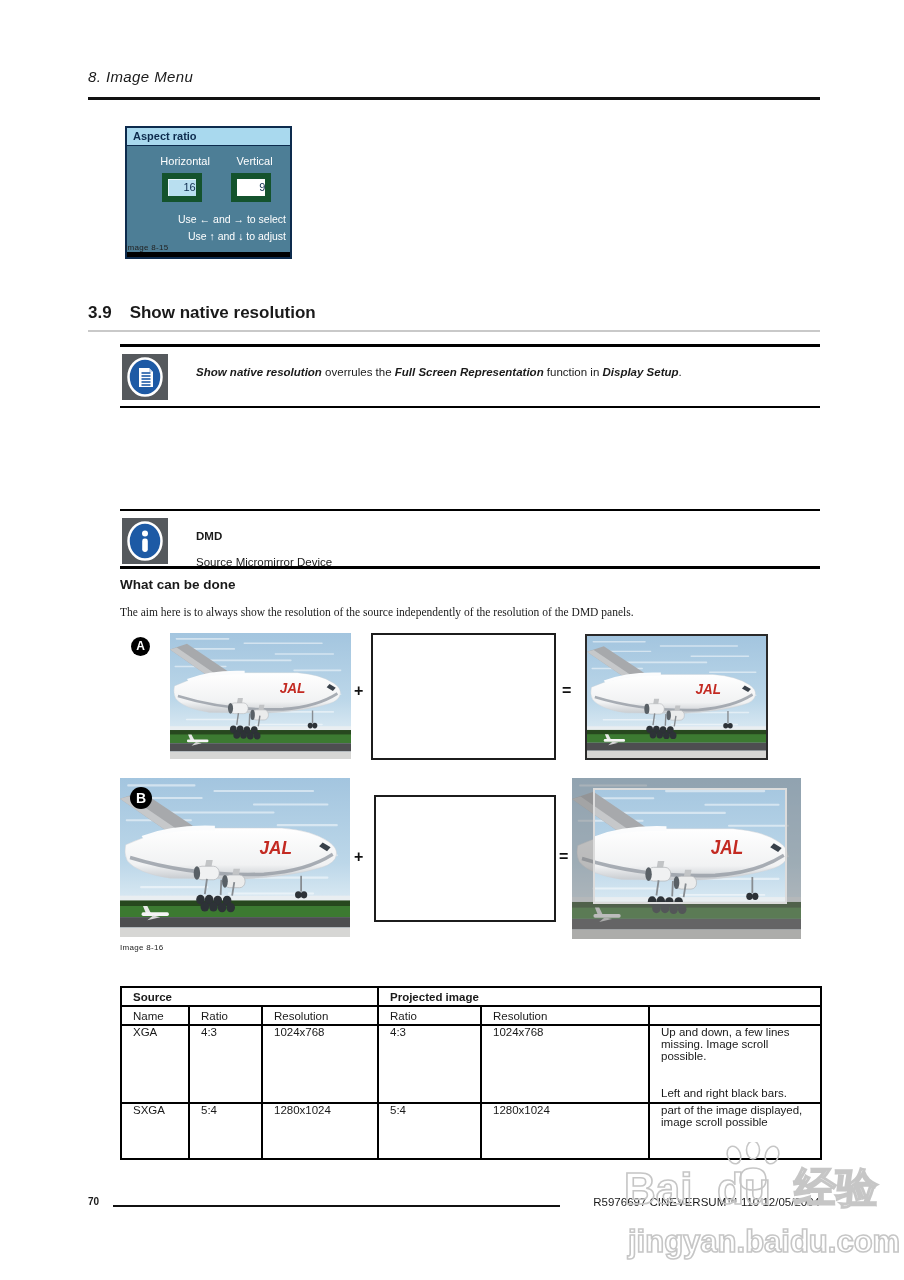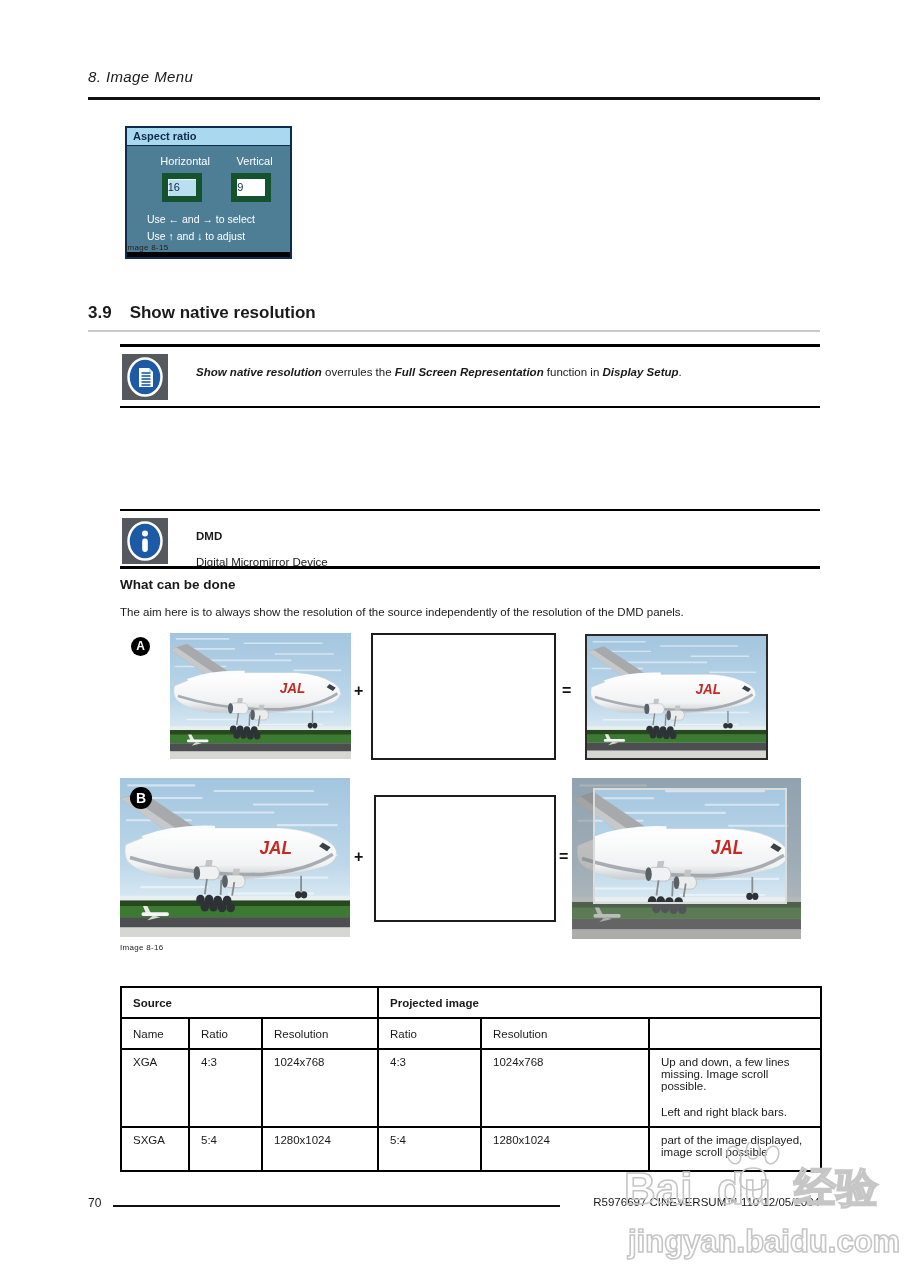--- a/index.html
+++ b/index.html
@@ -6,21 +6,21 @@
   .page{
     position:relative;width:904px;height:1280px;background:#ffffff;
     font-family:"Liberation Sans",sans-serif;color:#1a1a1a;overflow:hidden;
   }
   
   .header-title{position:absolute;left:88px;top:68px;font-size:15px;font-style:italic;letter-spacing:.4px;}
   .header-rule{position:absolute;left:88px;top:97px;width:732px;height:3px;background:#111;}
   
   .dialog{position:absolute;left:125px;top:126px;width:163px;border:2px solid #0d2b4d;background:#4d7e96;}
   .dialog-titlebar{background:#a9d9ee;color:#0d2b4d;font-weight:bold;font-size:11px;padding:2px 6px 3px;border-bottom:1px solid #0d2b4d;}
-  .dialog-body{padding:9px 4px 6px;color:#fff;text-align:left;margin-left:16px;}
+  .dialog-body{padding:9px 4px 6px;color:#fff;text-align:right;margin-left:16px;}
   .dialog-labels{display:flex;justify-content:space-around;font-size:11px;}
   .dialog-values{display:flex;justify-content:space-around;margin-top:6px;}
   .dialog-field{width:28px;height:17px;line-height:17px;font-size:11px;color:#0d2b4d;border:6px solid #14532d;box-shadow:inset 1px 1px 0 rgba(255,255,255,.7);}
   .dialog-field.selected{background:#b9dff0;}
   .dialog-field.plain{background:#ffffff;}
   .dialog-instr{font-size:10.5px;margin-top:9px;line-height:1.65;}
   .dialog-bottombar{height:5px;background:#000;}
   .small-caption{position:absolute;font-size:8px;color:#222;letter-spacing:.3px;}
   
   .section-heading{position:absolute;left:88px;top:303px;font-size:17px;font-weight:bold;}
@@ -28,38 +28,38 @@
   .section-rule{position:absolute;left:88px;top:330px;width:732px;height:2px;background:#c9c9c9;}
   
   .callout{position:absolute;left:120px;width:700px;border-top:3px solid #000;border-bottom:2px solid #000;background:#fff;}
   .icon-tile{position:absolute;left:2px;top:7px;width:46px;height:46px;background:#55595d;display:flex;align-items:center;justify-content:center;}
   .callout-text{margin-left:76px;padding-top:17px;font-size:11.5px;line-height:1.5;}
   .bi{font-weight:bold;font-style:italic;}
   .info-term{font-weight:bold;}
   .info-def{margin-top:9px;}
   
   .sub-heading{position:absolute;left:120px;top:577px;font-size:13.5px;font-weight:bold;}
-  .body-par{position:absolute;left:120px;width:700px;font-size:11.5px;line-height:1.45;}
+  .body-par{position:absolute;left:120px;width:700px;font-size:11.5px;line-height:1.45;font-family:Liberation Serif, serif;}
   
   .scene{position:absolute;overflow:hidden;background:#bcd6e8;}
   .scene svg{display:block;width:100%;height:100%;}
   .bordered{border:2px solid #2a2a2a;}
   .op{position:absolute;font-size:16px;font-weight:bold;color:#111;}
   .empty-box{position:absolute;background:#fff;border:2px solid #1c1c1c;}
   .circle-label{position:absolute;background:#000;color:#fff;border-radius:50%;text-align:center;font-weight:bold;z-index:5;}
   .overlay-window{position:absolute;left:9%;top:6%;width:83%;height:70%;border:2px solid #dcdcdc;box-shadow:0 0 0 600px rgba(125,125,125,.48);}
   
   .res-table{position:absolute;left:120px;top:986px;border-collapse:collapse;table-layout:fixed;width:700px;font-size:11.5px;}
-  .res-table th,.res-table td{border:2px solid #000;padding:6px 11px;text-align:left;vertical-align:top;font-weight:normal;}
+  .res-table th,.res-table td{border:2px solid #000;padding:0 11px;text-align:left;vertical-align:top;font-weight:normal;}
   .res-table th{font-weight:bold;}
   .res-table .group-row th{height:17px;vertical-align:middle;}
   .res-table .head-row td{height:17px;vertical-align:middle;}
-  .cell-par + .cell-par{margin-top:14px;}
-  
-  .footer-page{position:absolute;left:88px;top:1196px;font-size:12px;}
+  .cell-par + .cell-par{margin-top:25px;}
+  
+  .footer-page{position:absolute;left:88px;top:1196px;font-size:10px;font-weight:bold;}
   .footer-rule{position:absolute;left:113px;top:1205px;width:447px;height:2px;background:#111;}
   .footer-right{position:absolute;right:84px;top:1196px;font-size:11.5px;}
   
   .watermark{position:absolute;left:622px;top:1142px;width:282px;height:125px;pointer-events:none;z-index:9;}
 </style>
 </head>
 <body>
 
 <div class="page">
 
@@ -188,21 +188,21 @@
   <div class="callout" style="top:509px;height:55px;border-top-width:2px;border-bottom-width:3px;">
     <div class="icon-tile">
       <svg width="40" height="42" viewBox="0 0 40 42">
         <ellipse cx="20" cy="21" rx="16.5" ry="18.5" fill="#1d5aa5" stroke="#ffffff" stroke-width="2.5"></ellipse>
         <circle cx="20" cy="13.5" r="3" fill="#ffffff"></circle>
         <rect x="17.2" y="18.5" width="5.6" height="13.5" rx="2.4" fill="#ffffff"></rect>
       </svg>
     </div>
     <div class="callout-text">
       <div class="info-term">DMD</div>
-      <div class="info-def">Digital Micromirror Device</div>
+      <div class="info-def">Source Micromirror Device</div>
     </div>
   </div>
 
   <div class="sub-heading">What can be done</div>
   <div class="body-par" style="top:604px;">The aim here is to always show the resolution of the source independently of the resolution of the DMD panels.</div>
 
   <div class="circle-label" style="left:131px;top:637px;width:19px;height:19px;line-height:19px;font-size:12px;">A</div>
   <div class="scene" style="left:170px;top:633px;width:181px;height:126px;">
     <svg viewBox="0 0 320 200" preserveAspectRatio="none">
         <use href="#plane-scene"></use>
@@ -261,21 +261,21 @@
       <td>XGA</td>
       <td>4:3</td>
       <td>1024x768</td>
       <td>4:3</td>
       <td>1024x768</td>
       <td>
         <div class="cell-par">Up and down, a few lines missing. Image scroll possible.</div>
         <div class="cell-par">Left and right black bars.</div>
       </td>
     </tr>
-    <tr style="height:44px;">
+    <tr style="height:56px;">
       <td>SXGA</td>
       <td>5:4</td>
       <td>1280x1024</td>
       <td>5:4</td>
       <td>1280x1024</td>
       <td>
         <div class="cell-par">part of the image displayed, image scroll possible</div>
       </td>
     </tr>
   </tbody>

